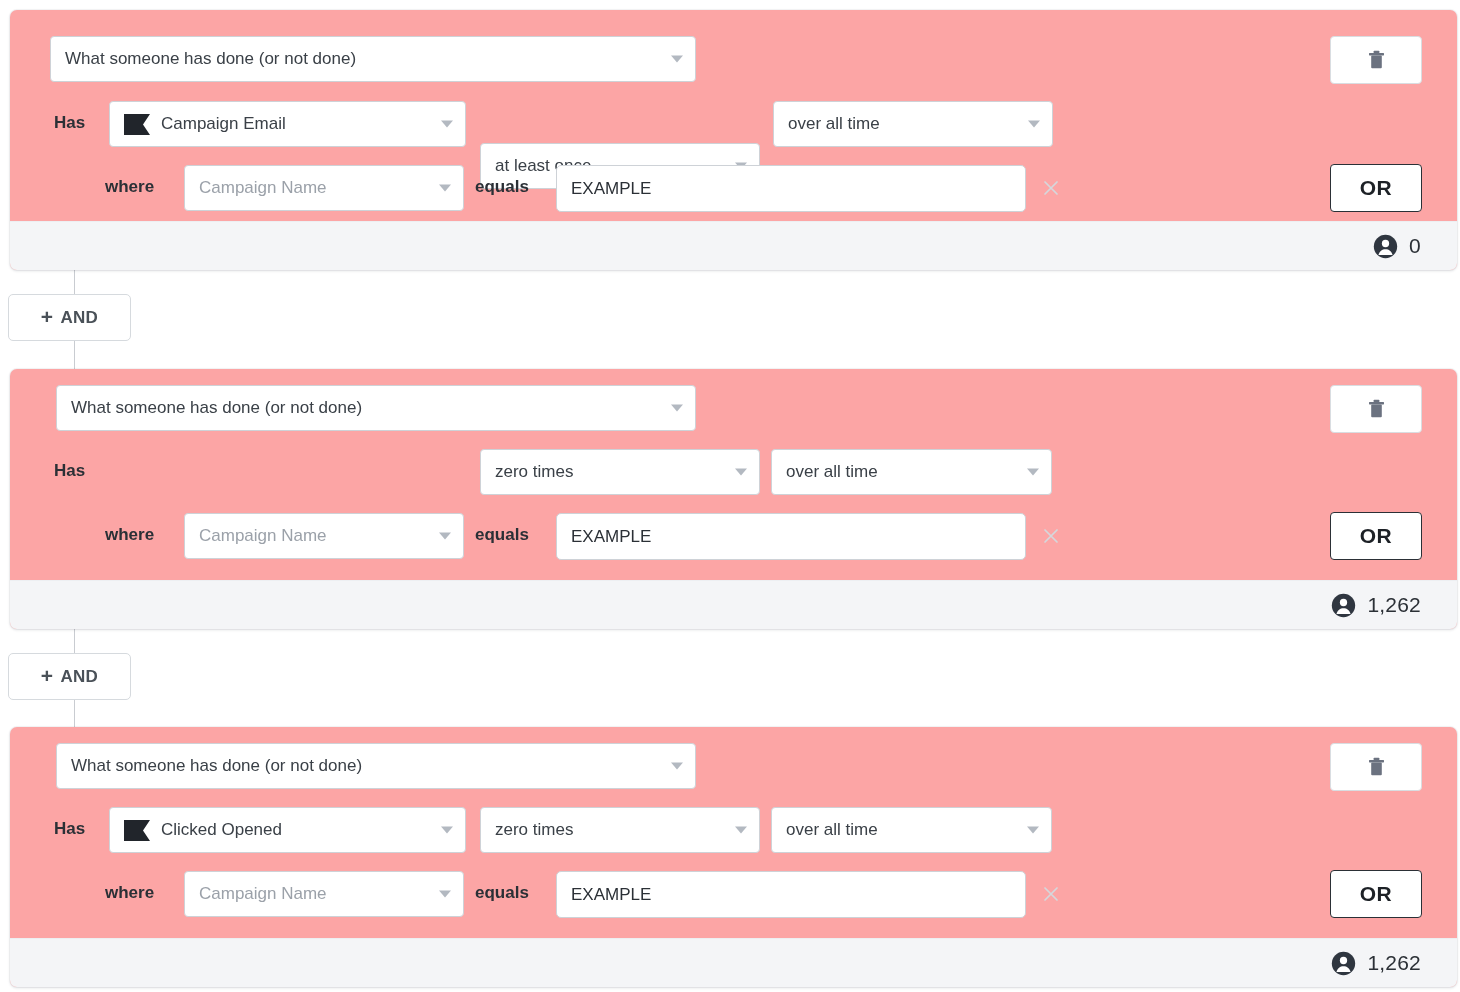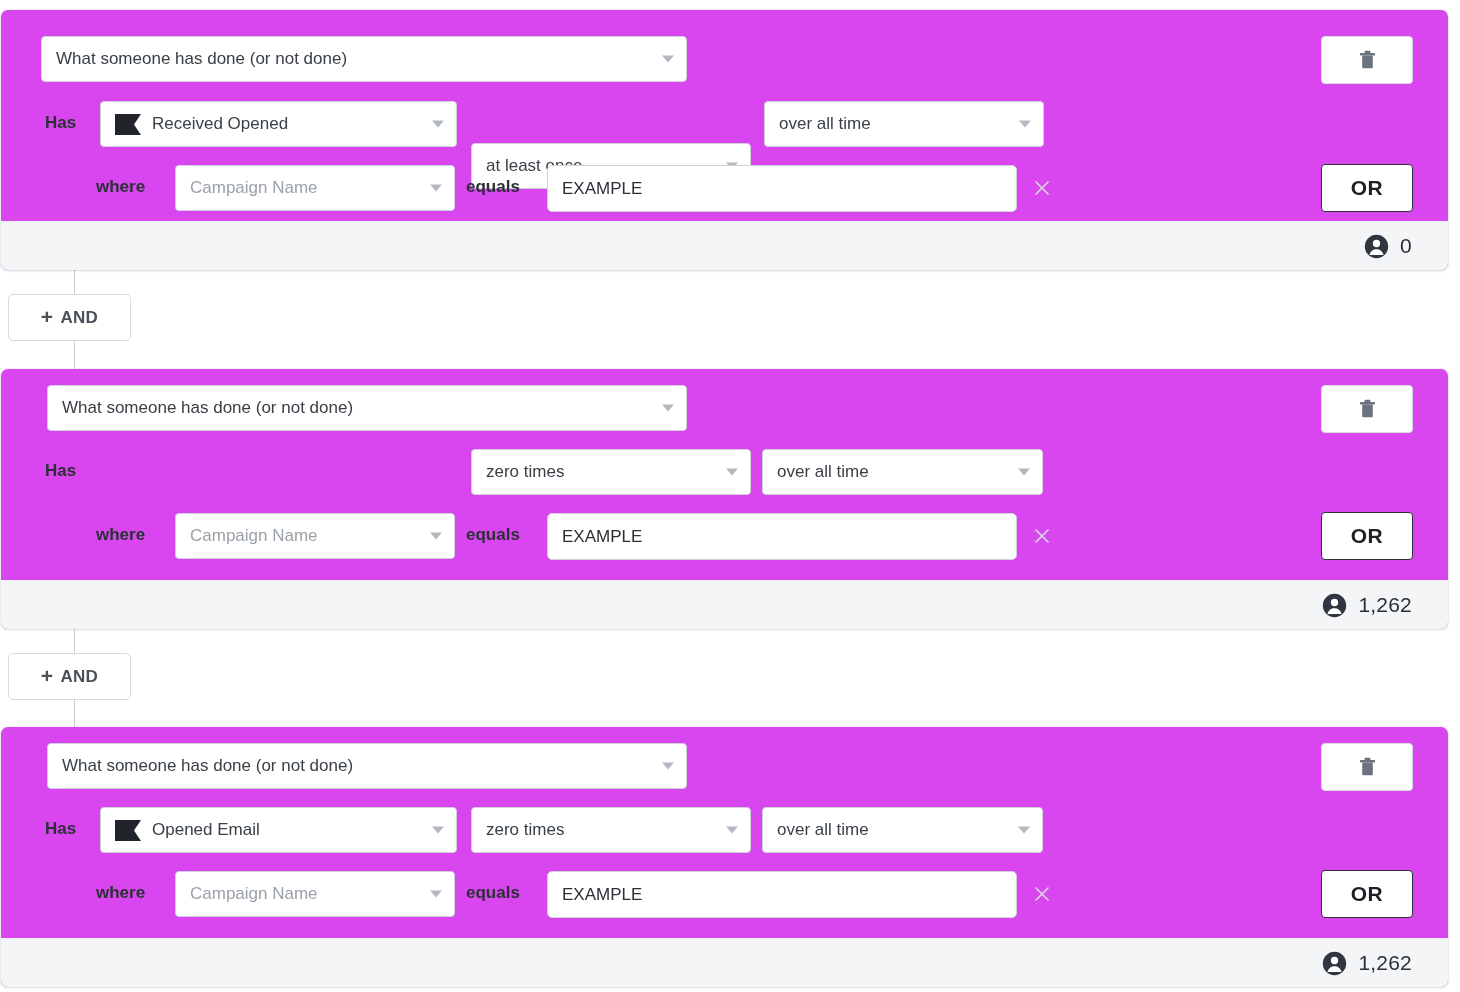--- a/index.html
+++ b/index.html
@@ -23,23 +23,23 @@
     position: absolute;
     left: 74px;
     width: 1px;
     background: #c9ccd1;
     z-index: 1;
   }
 
   
   .card {
     position: absolute;
-    left: 1px;
+    left: 10px;
     width: 1447px;
-    background: #d946ef;
+    background: #fca5a5;
     border-radius: 7px;
     box-shadow: 0 1px 3px rgba(16,24,40,0.13), 0 0 0 1px rgba(16,24,40,0.04);
     z-index: 2;
     overflow: hidden;
   }
   .card-body {
     position: relative;
     height: 211px;
   }
   .card-footer {
@@ -204,21 +204,21 @@
         <span class="sel-label">What someone has done (or not done)</span>
         <span class="caret"></span>
       </div>
 
       <div class="inline-label" style="left:44px; top:103px;">Has</div>
 
       <div class="sel" style="left:99px; top:91px; width:357px; height:46px;">
         <svg class="flag-icon" width="26" height="21" viewBox="0 0 26 21" aria-hidden="true">
           <path d="M0 0 H26 L19 10.5 L26 21 H0 Z" fill="#21252b"></path>
         </svg>
-        <span class="sel-label">Received Opened</span>
+        <span class="sel-label">Campaign Email</span>
         <span class="caret"></span>
       </div>
 
       <div class="sel" style="left:470px; top:91px; width:280px; height:46px;margin-top:42px;">
         <span class="sel-label">at least once</span>
         <span class="caret"></span>
       </div>
 
       <div class="sel" style="left:763px; top:91px; width:280px; height:46px;">
         <span class="sel-label">over all time</span>
@@ -347,21 +347,21 @@
         <span class="sel-label">What someone has done (or not done)</span>
         <span class="caret"></span>
       </div>
 
       <div class="inline-label" style="left:44px; top:92px;">Has</div>
 
       <div class="sel" style="left:99px; top:80px; width:357px; height:46px;">
         <svg class="flag-icon" width="26" height="21" viewBox="0 0 26 21" aria-hidden="true">
           <path d="M0 0 H26 L19 10.5 L26 21 H0 Z" fill="#21252b"></path>
         </svg>
-        <span class="sel-label">Opened Email</span>
+        <span class="sel-label">Clicked Opened</span>
         <span class="caret"></span>
       </div>
 
       <div class="sel" style="left:470px; top:80px; width:280px; height:46px;">
         <span class="sel-label">zero times</span>
         <span class="caret"></span>
       </div>
 
       <div class="sel" style="left:761px; top:80px; width:281px; height:46px;">
         <span class="sel-label">over all time</span>

